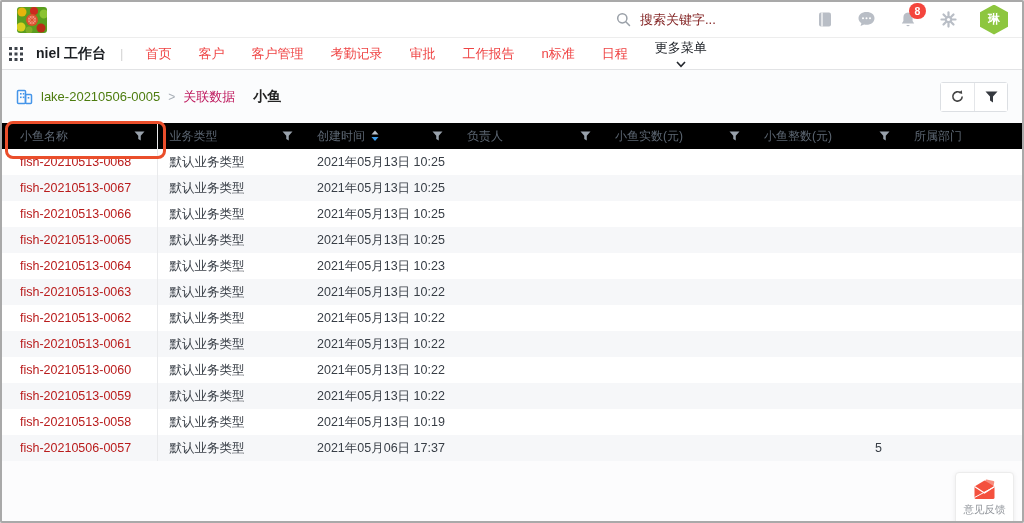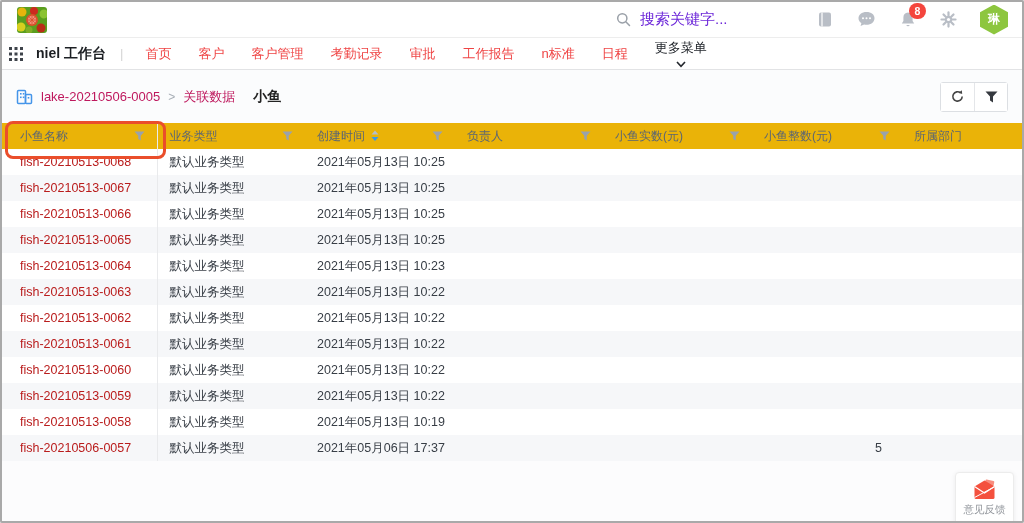--- a/index.html
+++ b/index.html
@@ -8,21 +8,21 @@
     position:relative; width:1024px; height:523px; margin:0 auto;
     background:#fcfcfd; border:2px solid #a9a9a9; border-radius:2px; overflow:hidden;
   }
   
   .topbar {
     position:relative; height:36px; background:#fff; border-bottom:1px solid #ededed;
     display:flex; align-items:center; padding:0 12px;
   }
   .logo { width:30px; height:26px; border-radius:3px; margin-left:3px; overflow:hidden; flex:none; }
   .search { position:absolute; left:614px; top:0; height:100%; display:flex; align-items:center; gap:9px; }
-  .search-ph { font-size:15px; color:#6d28d9; }
+  .search-ph { font-size:13px; color:#7f1d1d; }
   .topbar-icons { margin-left:auto; display:flex; align-items:center; gap:23px; padding-right:2px; }
   .tb-icon { position:relative; display:flex; align-items:center; }
   .badge {
     position:absolute; top:-8px; left:10px; min-width:17px; height:16px; padding:0 4px;
     background:#F4453D; color:#fff; border-radius:9px; font-size:10.5px; font-weight:bold;
     display:flex; align-items:center; justify-content:center;
   }
   .avatar {
     width:28px; height:30px; background:#8DC63F; color:#fff; font-size:12px; font-weight:bold;
     display:flex; align-items:center; justify-content:center;
@@ -34,34 +34,34 @@
     display:flex; align-items:center; padding:0 7px; gap:0;
   }
   .nav-grid { margin-right:13px; display:flex; }
   .workspace { font-size:14px; font-weight:bold; color:#1c1f23; margin-right:14px; white-space:nowrap; }
   .nav-divider { color:#d5d5d5; font-size:13px; margin-right:22px; }
   .nav-item { font-size:13px; color:#ef4444; margin-right:27px; white-space:nowrap; cursor:pointer; }
   .nav-more { font-size:13px; color:#23272d; display:flex; align-items:center; gap:4px; cursor:pointer;flex-direction:column; }
   
   .toolbar { height:53px; display:flex; align-items:center; padding:0 14px; background:#fbfcfd; }
   .crumb { display:flex; align-items:center; gap:8px; }
-  .crumb-link { font-size:13px; color:#be185d; text-decoration:none; }
+  .crumb-link { font-size:13px; color:#4d7c0f; text-decoration:none; }
   .crumb-sep { font-size:12px; color:#a6adb5; }
   .crumb-section { font-size:13px; color:#be185d; }
   .crumb-title { font-size:14px; font-weight:bold; color:#222; margin-left:10px; }
   .toolbar-btns { margin-left:auto; display:flex; border:1px solid #dcdfe3; border-radius:3px; background:#fff; }
   .tool-btn {
     width:33px; height:28px; display:flex; align-items:center; justify-content:center;
     cursor:pointer; background:#fff;
   }
   .tool-btn + .tool-btn { border-left:1px solid #e4e6e9; }
   
   table { width:1024px; table-layout:fixed; border-collapse:collapse; background:#fff; }
   thead th {
-    height:26px; background:#eab308; font-size:12px; font-weight:normal; color:#5C6672;
+    height:26px; background:#000000; font-size:12px; font-weight:normal; color:#5C6672;
     text-align:left; padding:0 12px; white-space:nowrap; overflow:hidden;
   }
   thead th .th-inner { display:flex; align-items:center; }
   thead th .th-label { flex:none; }
   thead th .spacer { flex:1; }
   tbody td {
     height:26px; font-size:12.5px; color:#383e46; padding:0 12px;
     white-space:nowrap; overflow:hidden;
   }
   tbody tr.odd { background:#F6F7F9; }

